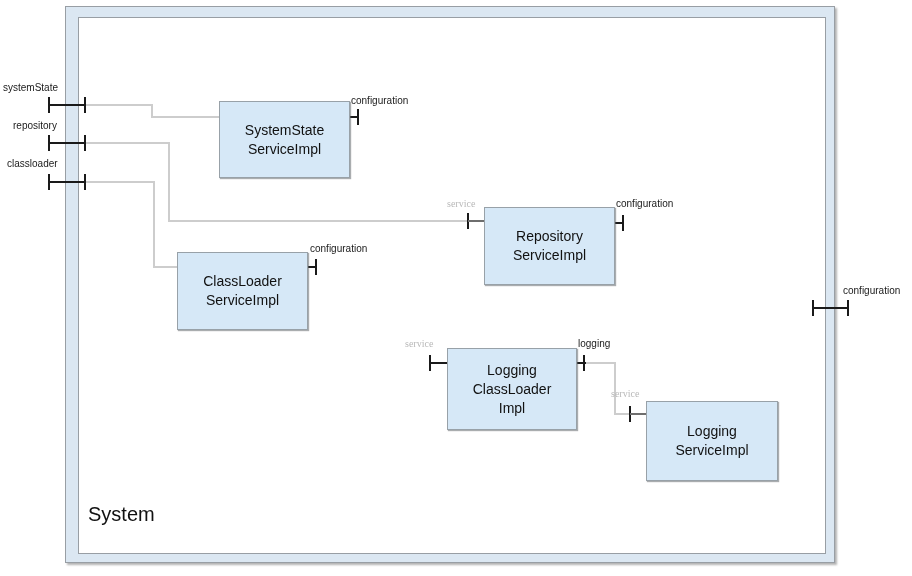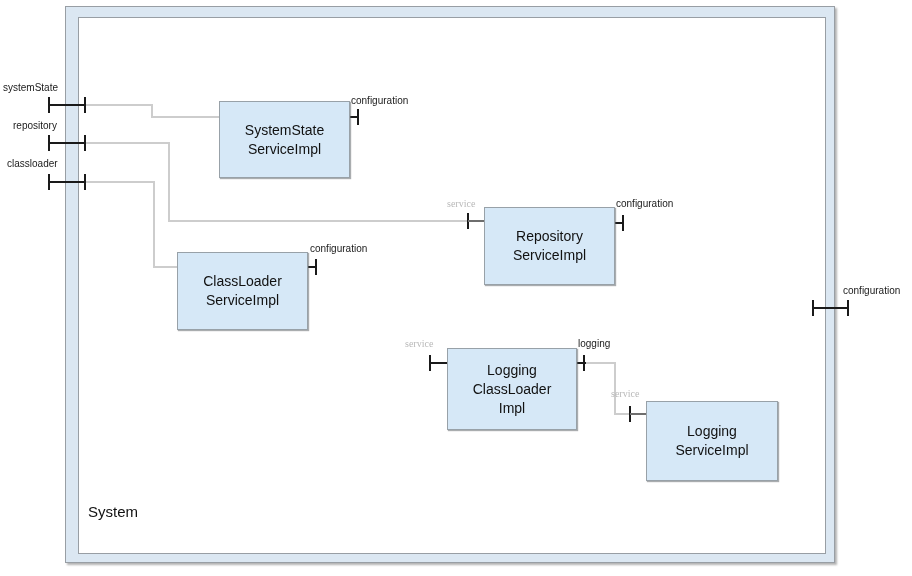--- a/index.html
+++ b/index.html
@@ -31,21 +31,21 @@
   .vl{width:2px;}
   .pbar{position:absolute;width:2px;height:16px;background:#1a1a1a;}
   .conn{background:#cdcdcd;}
   .stub{background:#6e6e6e;}
   
   .plabel{
     position:absolute;font-size:10px;line-height:12px;color:#1a1a1a;white-space:nowrap;
   }
   .plabel.muted{color:#b8b8b8;font-family:Liberation Serif, serif;}
   .frame-title{
-    position:absolute;left:88px;top:503px;font-size:15px;color:#111;
+    position:absolute;left:88px;top:503px;font-size:20px;color:#111;
   }
 </style>
 </head>
 <body>
 
 <div id="stage">
 
   <div class="frame-outer">
     <div class="frame-inner"></div>
   </div>

